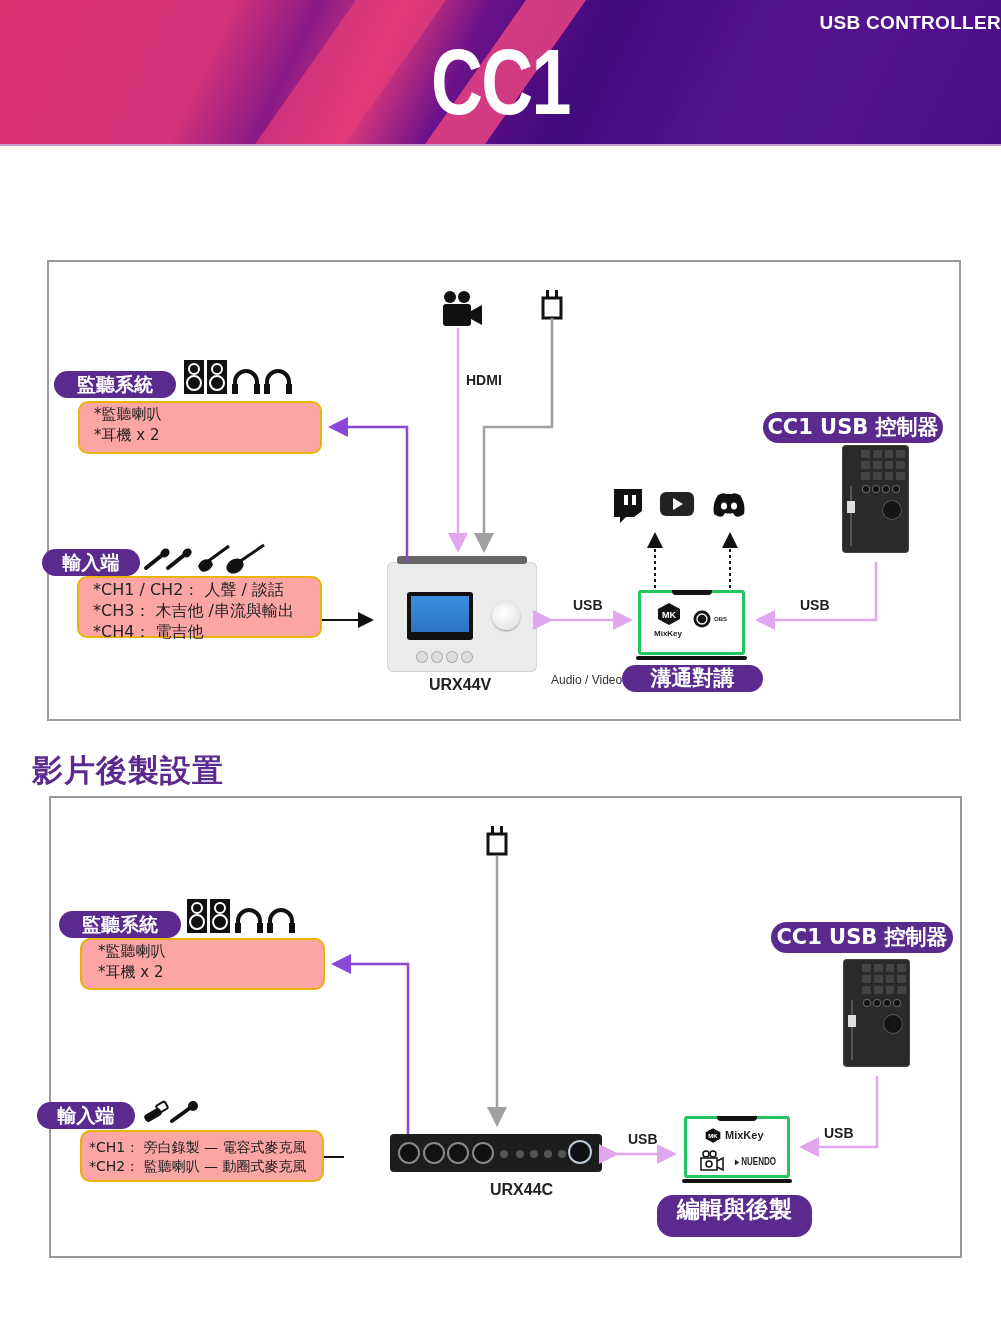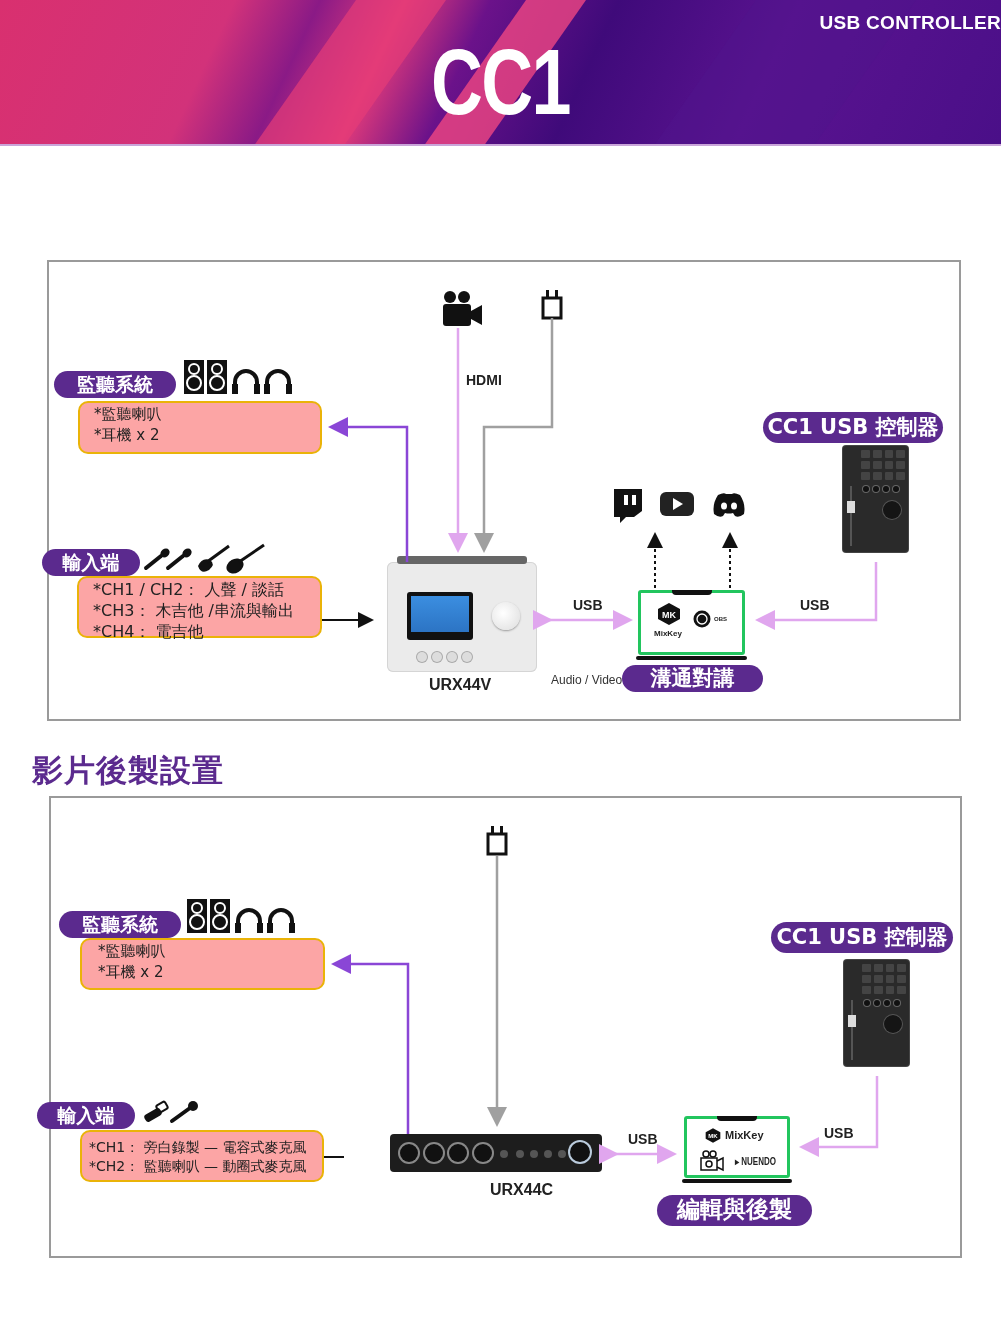--- a/index.html
+++ b/index.html
@@ -317,21 +317,21 @@
         <circle cx="7" cy="4" r="3" fill="none" stroke="#111" stroke-width="1.5"></circle>
         <circle cx="14" cy="4" r="3" fill="none" stroke="#111" stroke-width="1.5"></circle>
         <rect x="2" y="8" width="16" height="12" fill="none" stroke="#111" stroke-width="1.5"></rect>
         <path d="M18 11 L24 8 V20 L18 17" fill="none" stroke="#111" stroke-width="1.5"></path>
         <circle cx="10" cy="14" r="3" fill="none" stroke="#111" stroke-width="1.5"></circle>
       </svg>
   </div>
   <div style="position:absolute; left:48px; top:37px; font-size:10px; font-weight:bold; font-family:'Liberation Sans',sans-serif; transform:scaleX(0.8); transform-origin:left;">▸ <span>NUENDO</span></div>
 </div>
 <div class="laptop-base" style="left:682px; top:1179px; width:110px;"></div>
-<div class="badge" style="left:657px; top:1195px; width:155px; height:31px; font-size:23px; line-height:29px;">編輯與後製</div>
+<div class="badge" style="left:657px; top:1195px; width:155px; height:42px; font-size:23px; line-height:29px;">編輯與後製</div>
 
 <div class="lbl" style="left:824px; top:1125px;">USB</div>
 
 <div class="badge" style="left:771px; top:922px; width:182px; height:31px; font-size:21px; line-height:31px;">CC1 USB 控制器</div>
 <div class="cc1" style="left:844px; top:960px;">
   <div class="btns">
       <span></span>
       <span></span>
       <span></span>
       <span></span>

